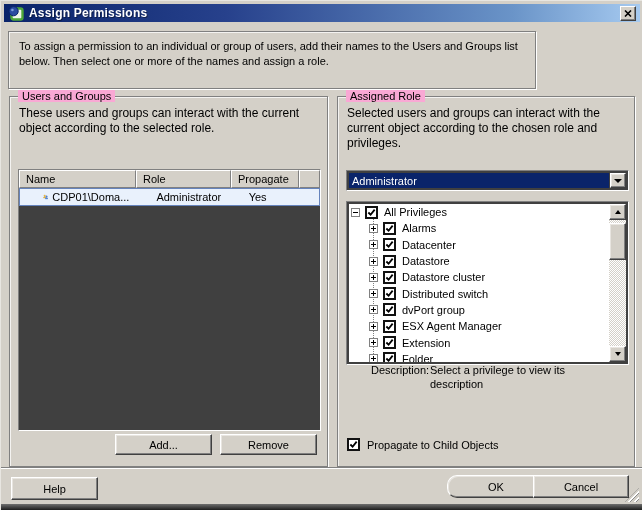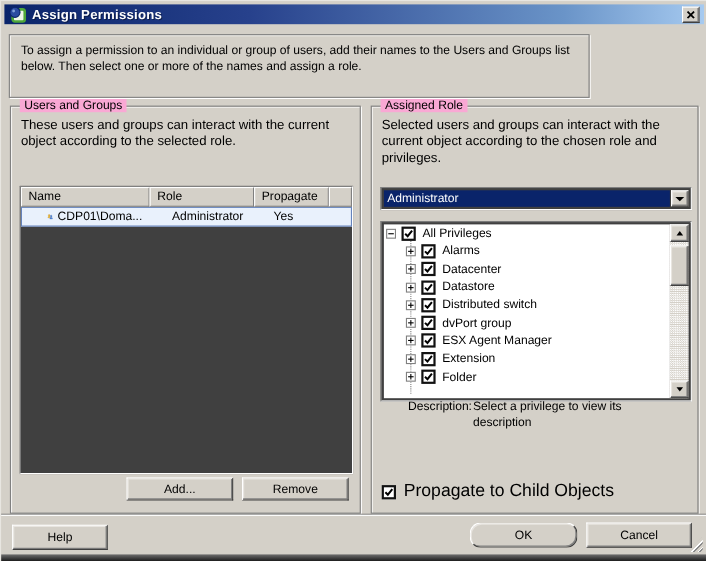--- a/index.html
+++ b/index.html
@@ -67,27 +67,27 @@
         background-image:conic-gradient(#fff 25%,#d4d0c8 0 50%,#fff 0 75%,#d4d0c8 0);background-size:2px 2px;}
   .sb-btn{position:absolute;left:0;width:17px;height:16px;display:flex;align-items:center;justify-content:center;}
   .sb-up{top:0;} .sb-down{bottom:0;}
   .sb-thumb{position:absolute;left:0;top:19px;width:17px;height:37px;}
   .sb-btn .tri-down{border-left-width:3.5px;border-right-width:3.5px;border-top-width:4px;}
   .sb-btn .tri-up{border-left-width:3.5px;border-right-width:3.5px;border-bottom-width:4px;}
   
   .desc-block{position:absolute;left:9px;top:266px;display:flex;font-size:11px;line-height:14px;color:#000;margin-left:24px;}
   .desc-label{width:59px;}
   .desc-text{width:172px;}
-  .prop-row{position:absolute;left:9px;top:341px;display:flex;align-items:center;font-size:16px;color:#000;}
+  .prop-row{position:absolute;left:9px;top:341px;display:flex;align-items:center;font-size:11px;color:#000;}
   .prop-row .cb{margin-left:0;}
   .prop-lbl{margin-left:7px;}
   
   .divider{position:absolute;left:0;top:466px;width:642px;height:2px;border-top:1px solid #808080;border-bottom:1px solid #fff;}
   .help-btn{position:absolute;left:10px;top:476px;width:87px;height:23px;}
-  .ok-btn{position:absolute;left:426px;top:474px;width:98px;height:23px;border-radius:10px;}
+  .ok-btn{position:absolute;left:446px;top:474px;width:98px;height:23px;border-radius:10px;}
   .cancel-btn{position:absolute;left:532px;top:474px;width:96px;height:23px;}
   .add-btn{position:absolute;left:105px;top:337px;width:97px;height:21px;}
   .remove-btn{position:absolute;left:210px;top:337px;width:97px;height:21px;}
   .grip{position:absolute;right:3px;bottom:8px;width:14px;height:14px;
         clip-path:polygon(100% 0,100% 100%,0 100%);
         background:repeating-linear-gradient(135deg,#fff 0 1px,#8a8a8a 1px 2px,#d4d0c8 2px 4px);}
   .bottom-strip{position:absolute;left:0;bottom:0;width:642px;height:6px;
         background:linear-gradient(#6e6e6e,#1d1d1d);}
 </style>
 </head>
@@ -197,20 +197,29 @@
             </span>
           <span class="tree-lbl">Datastore</span>
         </div>
         <div class="tree-row lvl1">
           <span class="expander exp-plus"></span>
           <span class="cb">
               <svg width="9" height="9" viewBox="0 0 10 10">
                 <path d="M1.5 5 L4 7.5 L8.5 1.8" stroke="#000" stroke-width="2" fill="none"></path>
               </svg>
             </span>
+          <span class="tree-lbl">Datastore cluster</span>
+        </div>
+        <div class="tree-row lvl1">
+          <span class="expander exp-plus"></span>
+          <span class="cb">
+              <svg width="9" height="9" viewBox="0 0 10 10">
+                <path d="M1.5 5 L4 7.5 L8.5 1.8" stroke="#000" stroke-width="2" fill="none"></path>
+              </svg>
+            </span>
           <span class="tree-lbl">Distributed switch</span>
         </div>
         <div class="tree-row lvl1">
           <span class="expander exp-plus"></span>
           <span class="cb">
               <svg width="9" height="9" viewBox="0 0 10 10">
                 <path d="M1.5 5 L4 7.5 L8.5 1.8" stroke="#000" stroke-width="2" fill="none"></path>
               </svg>
             </span>
           <span class="tree-lbl">dvPort group</span>

